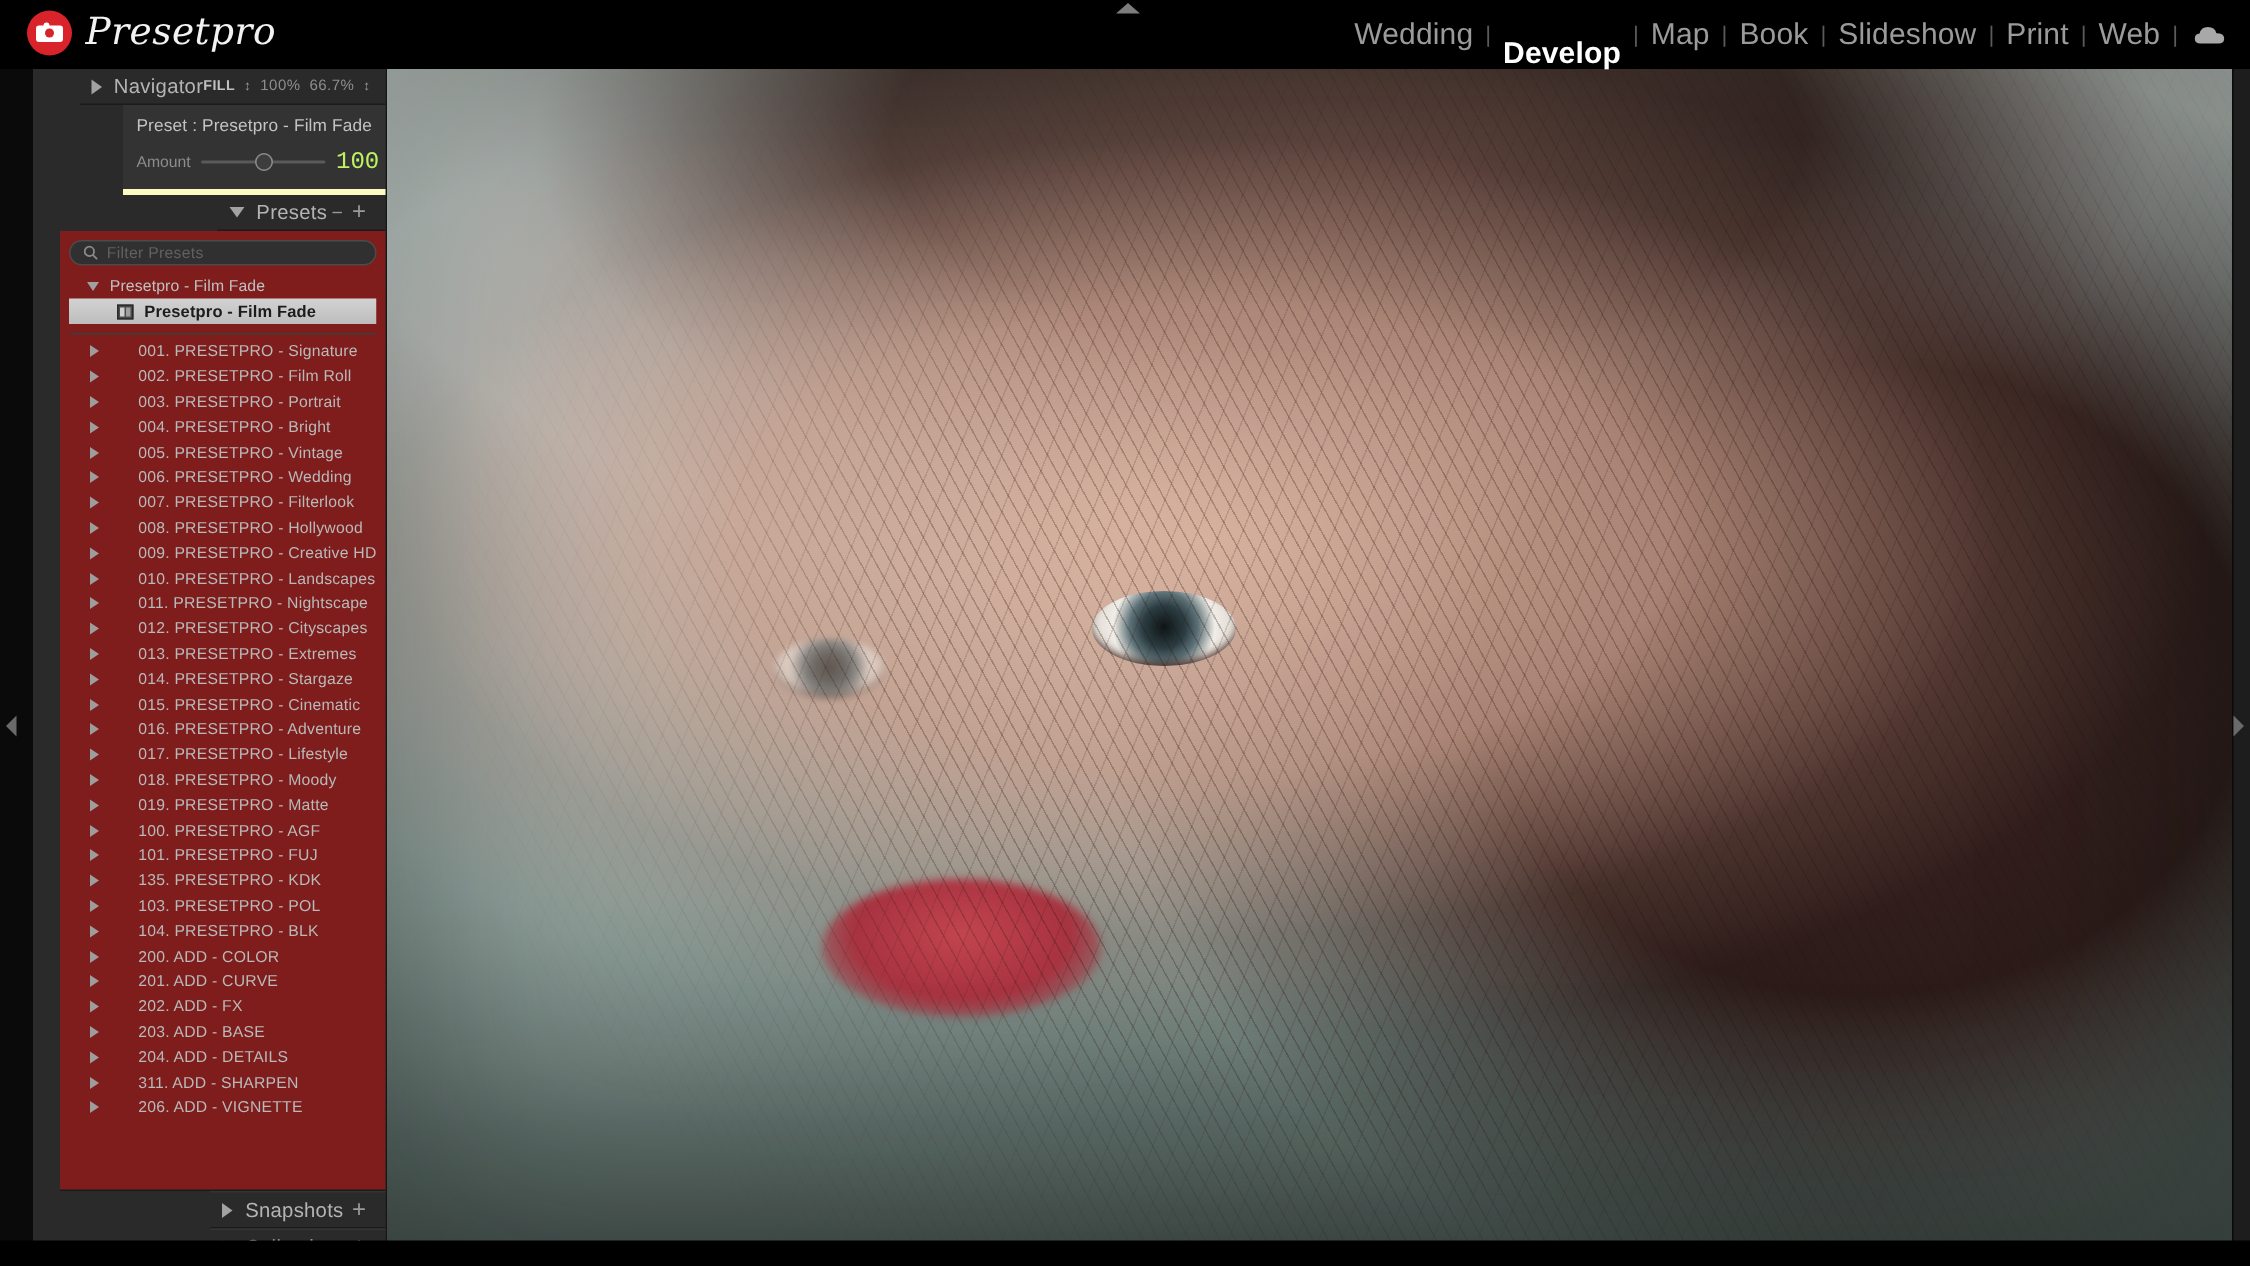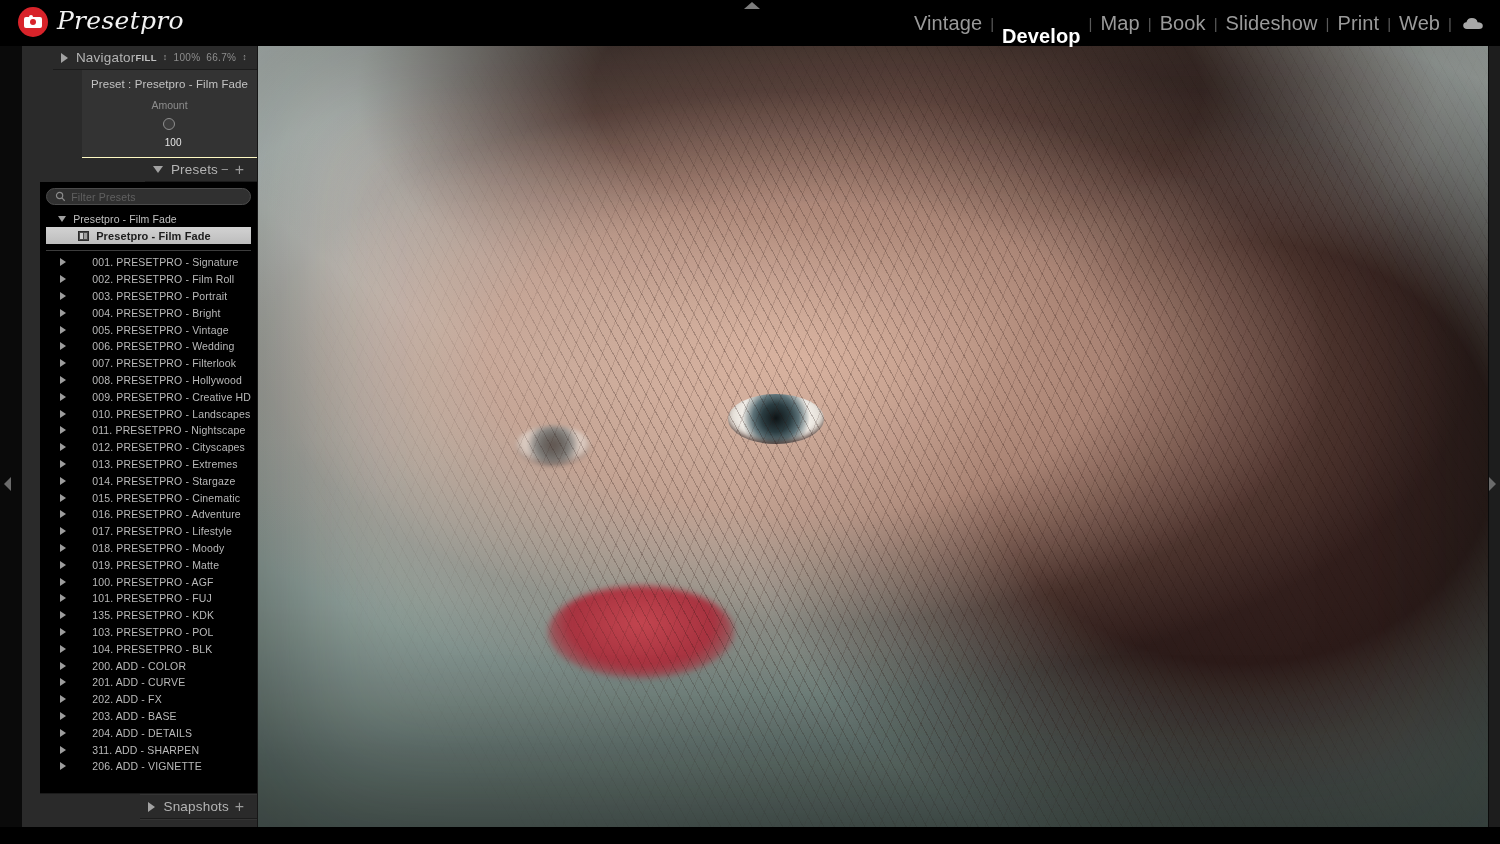--- a/index.html
+++ b/index.html
@@ -187,34 +187,33 @@
     padding: 0 3px;
     cursor: pointer;
     user-select: none;
   }
   .hdr-btn.small { font-size: 13px; }
 
   
   .navigator-body {
     background: #333333;
     padding: 8px 9px 9px 9px;
-    border-bottom: 1px solid #fef9c3;
+    border-bottom: 4px solid #fef9c3;
     flex: none;
   }
   .preset-label {
     color: #c3c3c3;
     font-size: 11.5px;
     margin-bottom: 9px;
     letter-spacing: 0.1px;
   }
   .amount-row {
     display: flex;
     align-items: center;
     gap: 7px;
-    flex-direction: column;
   }
   .amount-lbl {
     color: #8d8d8d;
     font-size: 10.5px;
     flex: none;
   }
   .slider {
     position: relative;
     flex: 1 1 auto;
     height: 12px;
@@ -231,30 +230,31 @@
     position: absolute;
     left: 50%;
     top: 0px;
     width: 12px; height: 12px;
     margin-left: -6px;
     border-radius: 50%;
     background: #3d3d3d;
     border: 1.5px solid #8e8e8e;
   }
   .amount-val {
-    color: #e5e5e5;
-    font-size: 10px;
+    color: #bef264;
+    font-size: 16px;
     width: 24px;
     text-align: right;
     flex: none;
+    font-family: Liberation Mono, monospace;
   }
 
   
   .presets-body {
-    background: #000000;
+    background: #7f1d1d;
     border-bottom: 1px solid #1b1b1b;
     padding: 6px 6px 5px 6px;
     flex: 1 1 auto;
     min-height: 0;
     display: flex;
     flex-direction: column;
   }
   .filter-box {
     position: relative;
     height: 17px;
@@ -443,21 +443,21 @@
 <div id="app">
 
   <div class="topbar">
 
     <div class="brand">
       <div class="brand-badge"></div>
       <div class="brand-name">Presetpro</div>
     </div>
 
     <div class="modules">
-      <div class="module">Vintage</div>
+      <div class="module">Wedding</div>
       <div class="module-sep">|</div>
       <div class="module active">Develop</div>
       <div class="module-sep">|</div>
       <div class="module">Map</div>
       <div class="module-sep">|</div>
       <div class="module">Book</div>
       <div class="module-sep">|</div>
       <div class="module">Slideshow</div>
       <div class="module-sep">|</div>
       <div class="module">Print</div>

